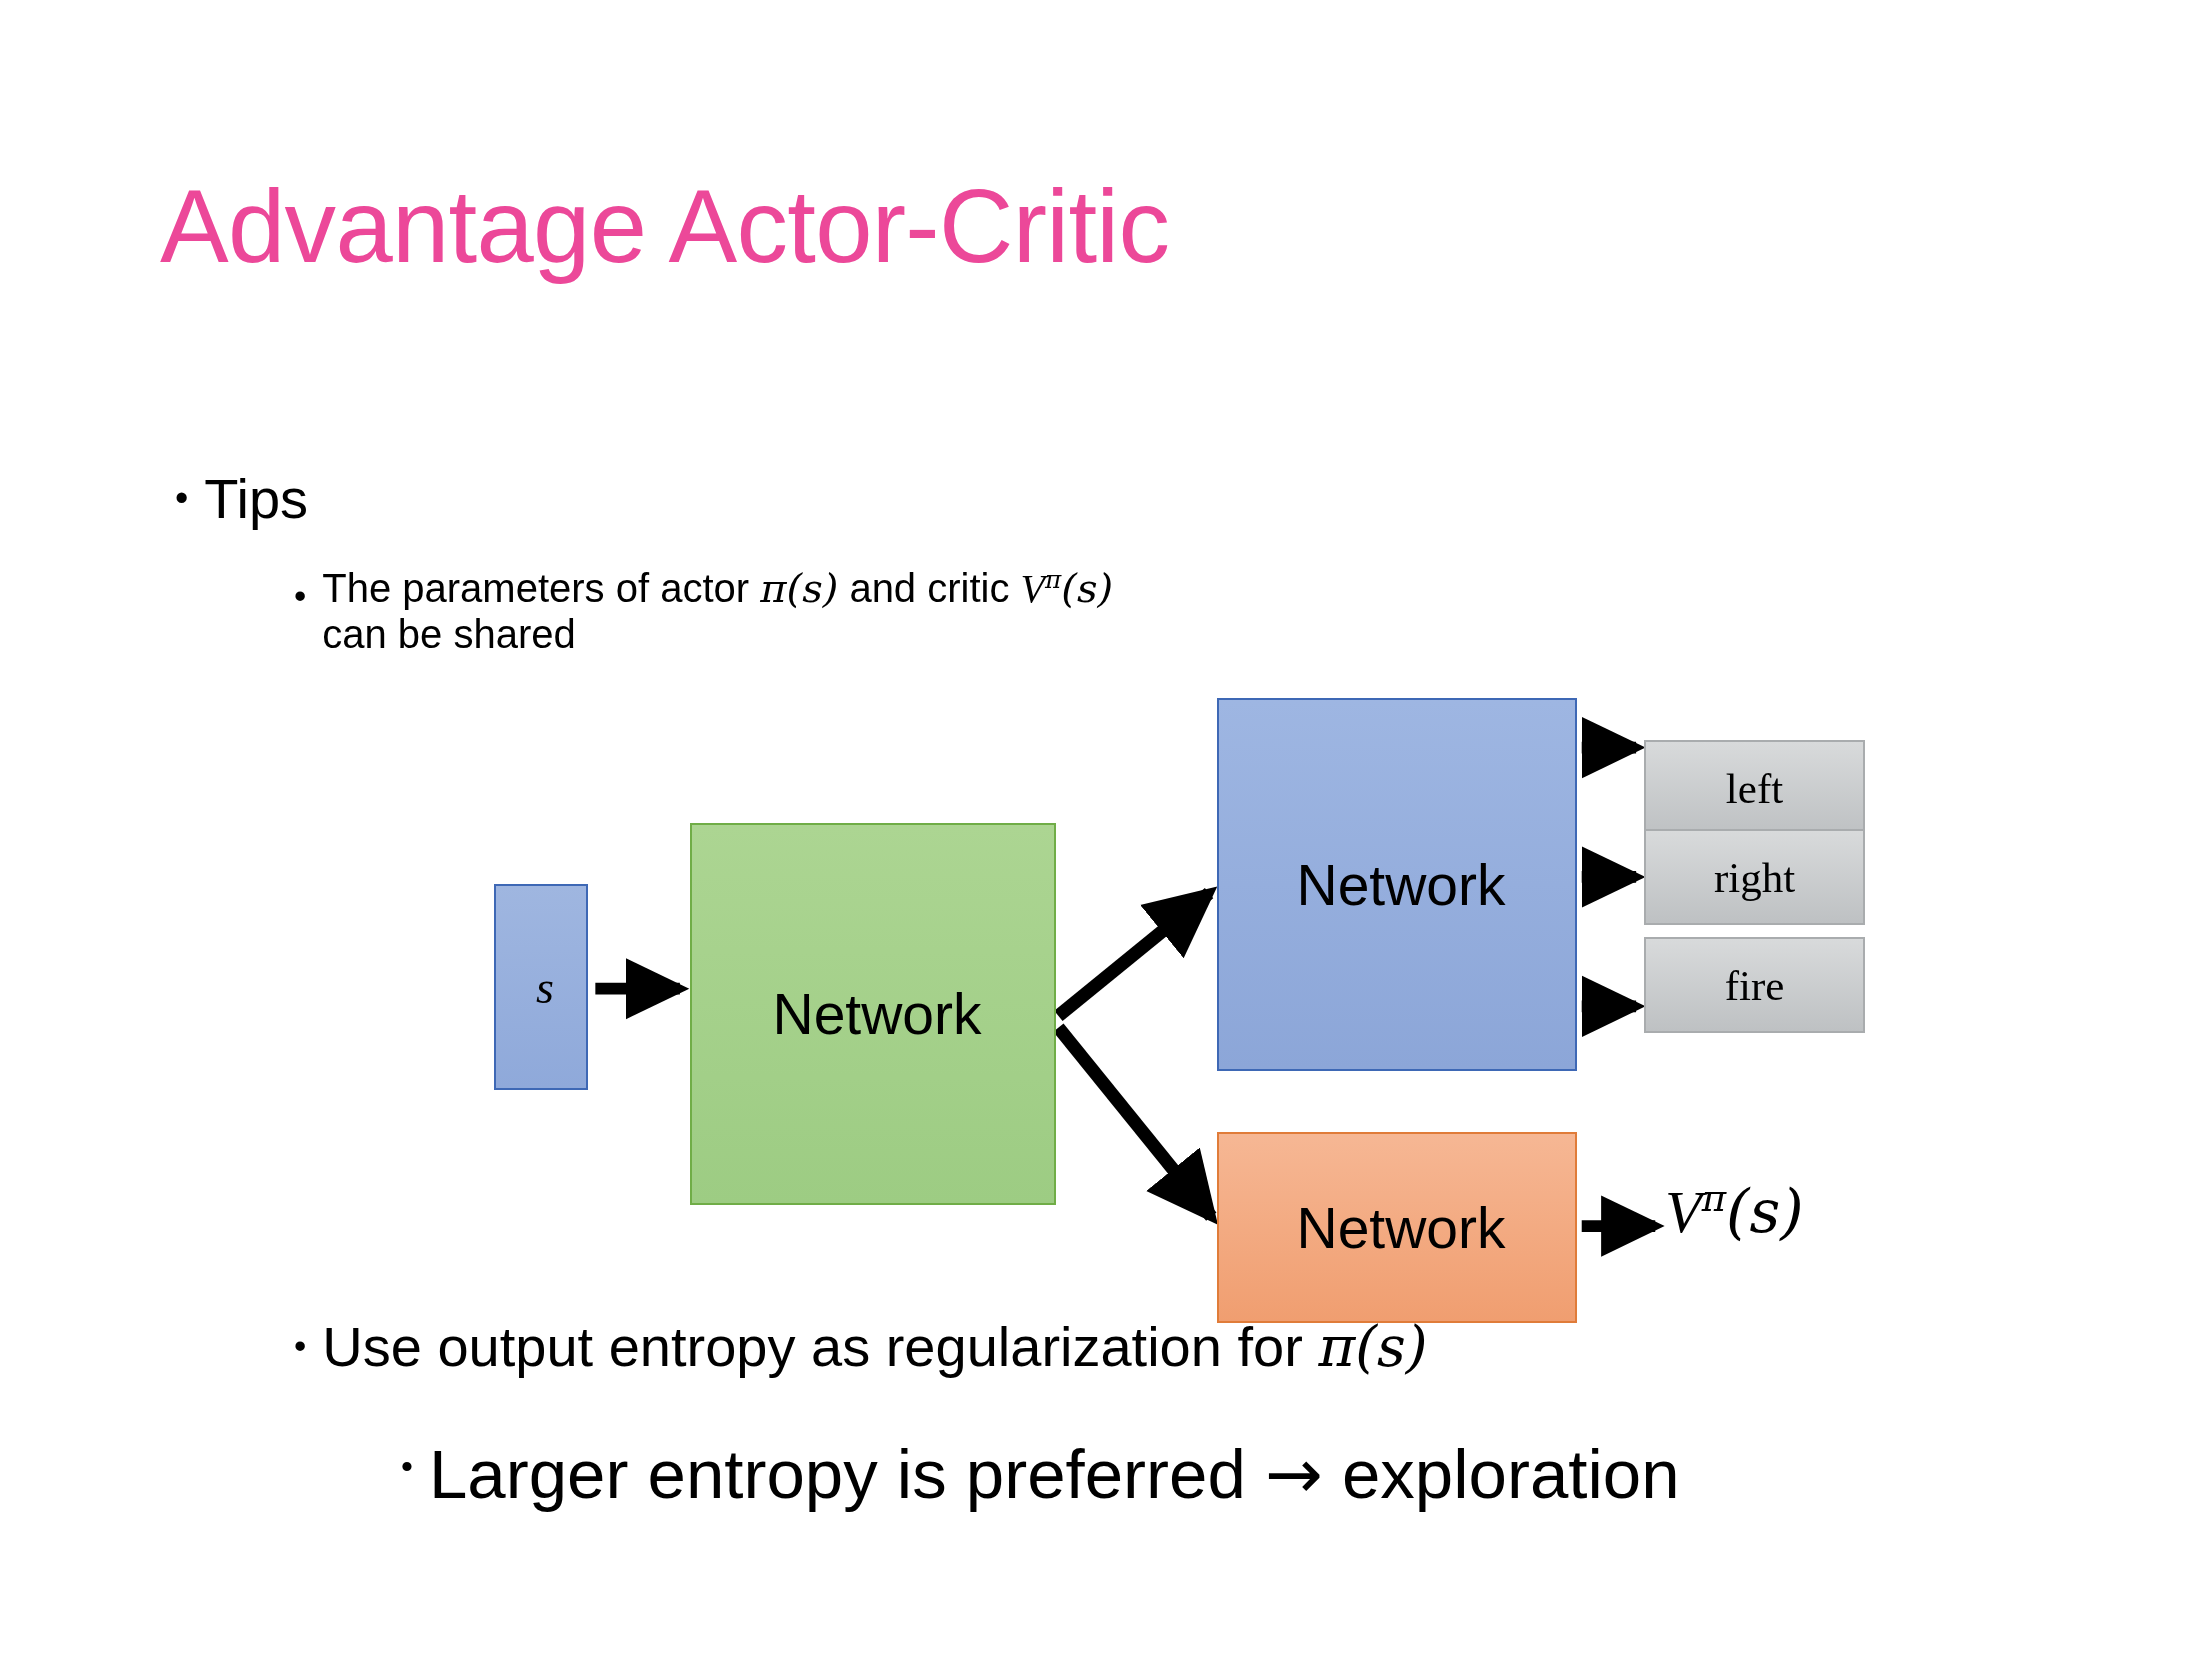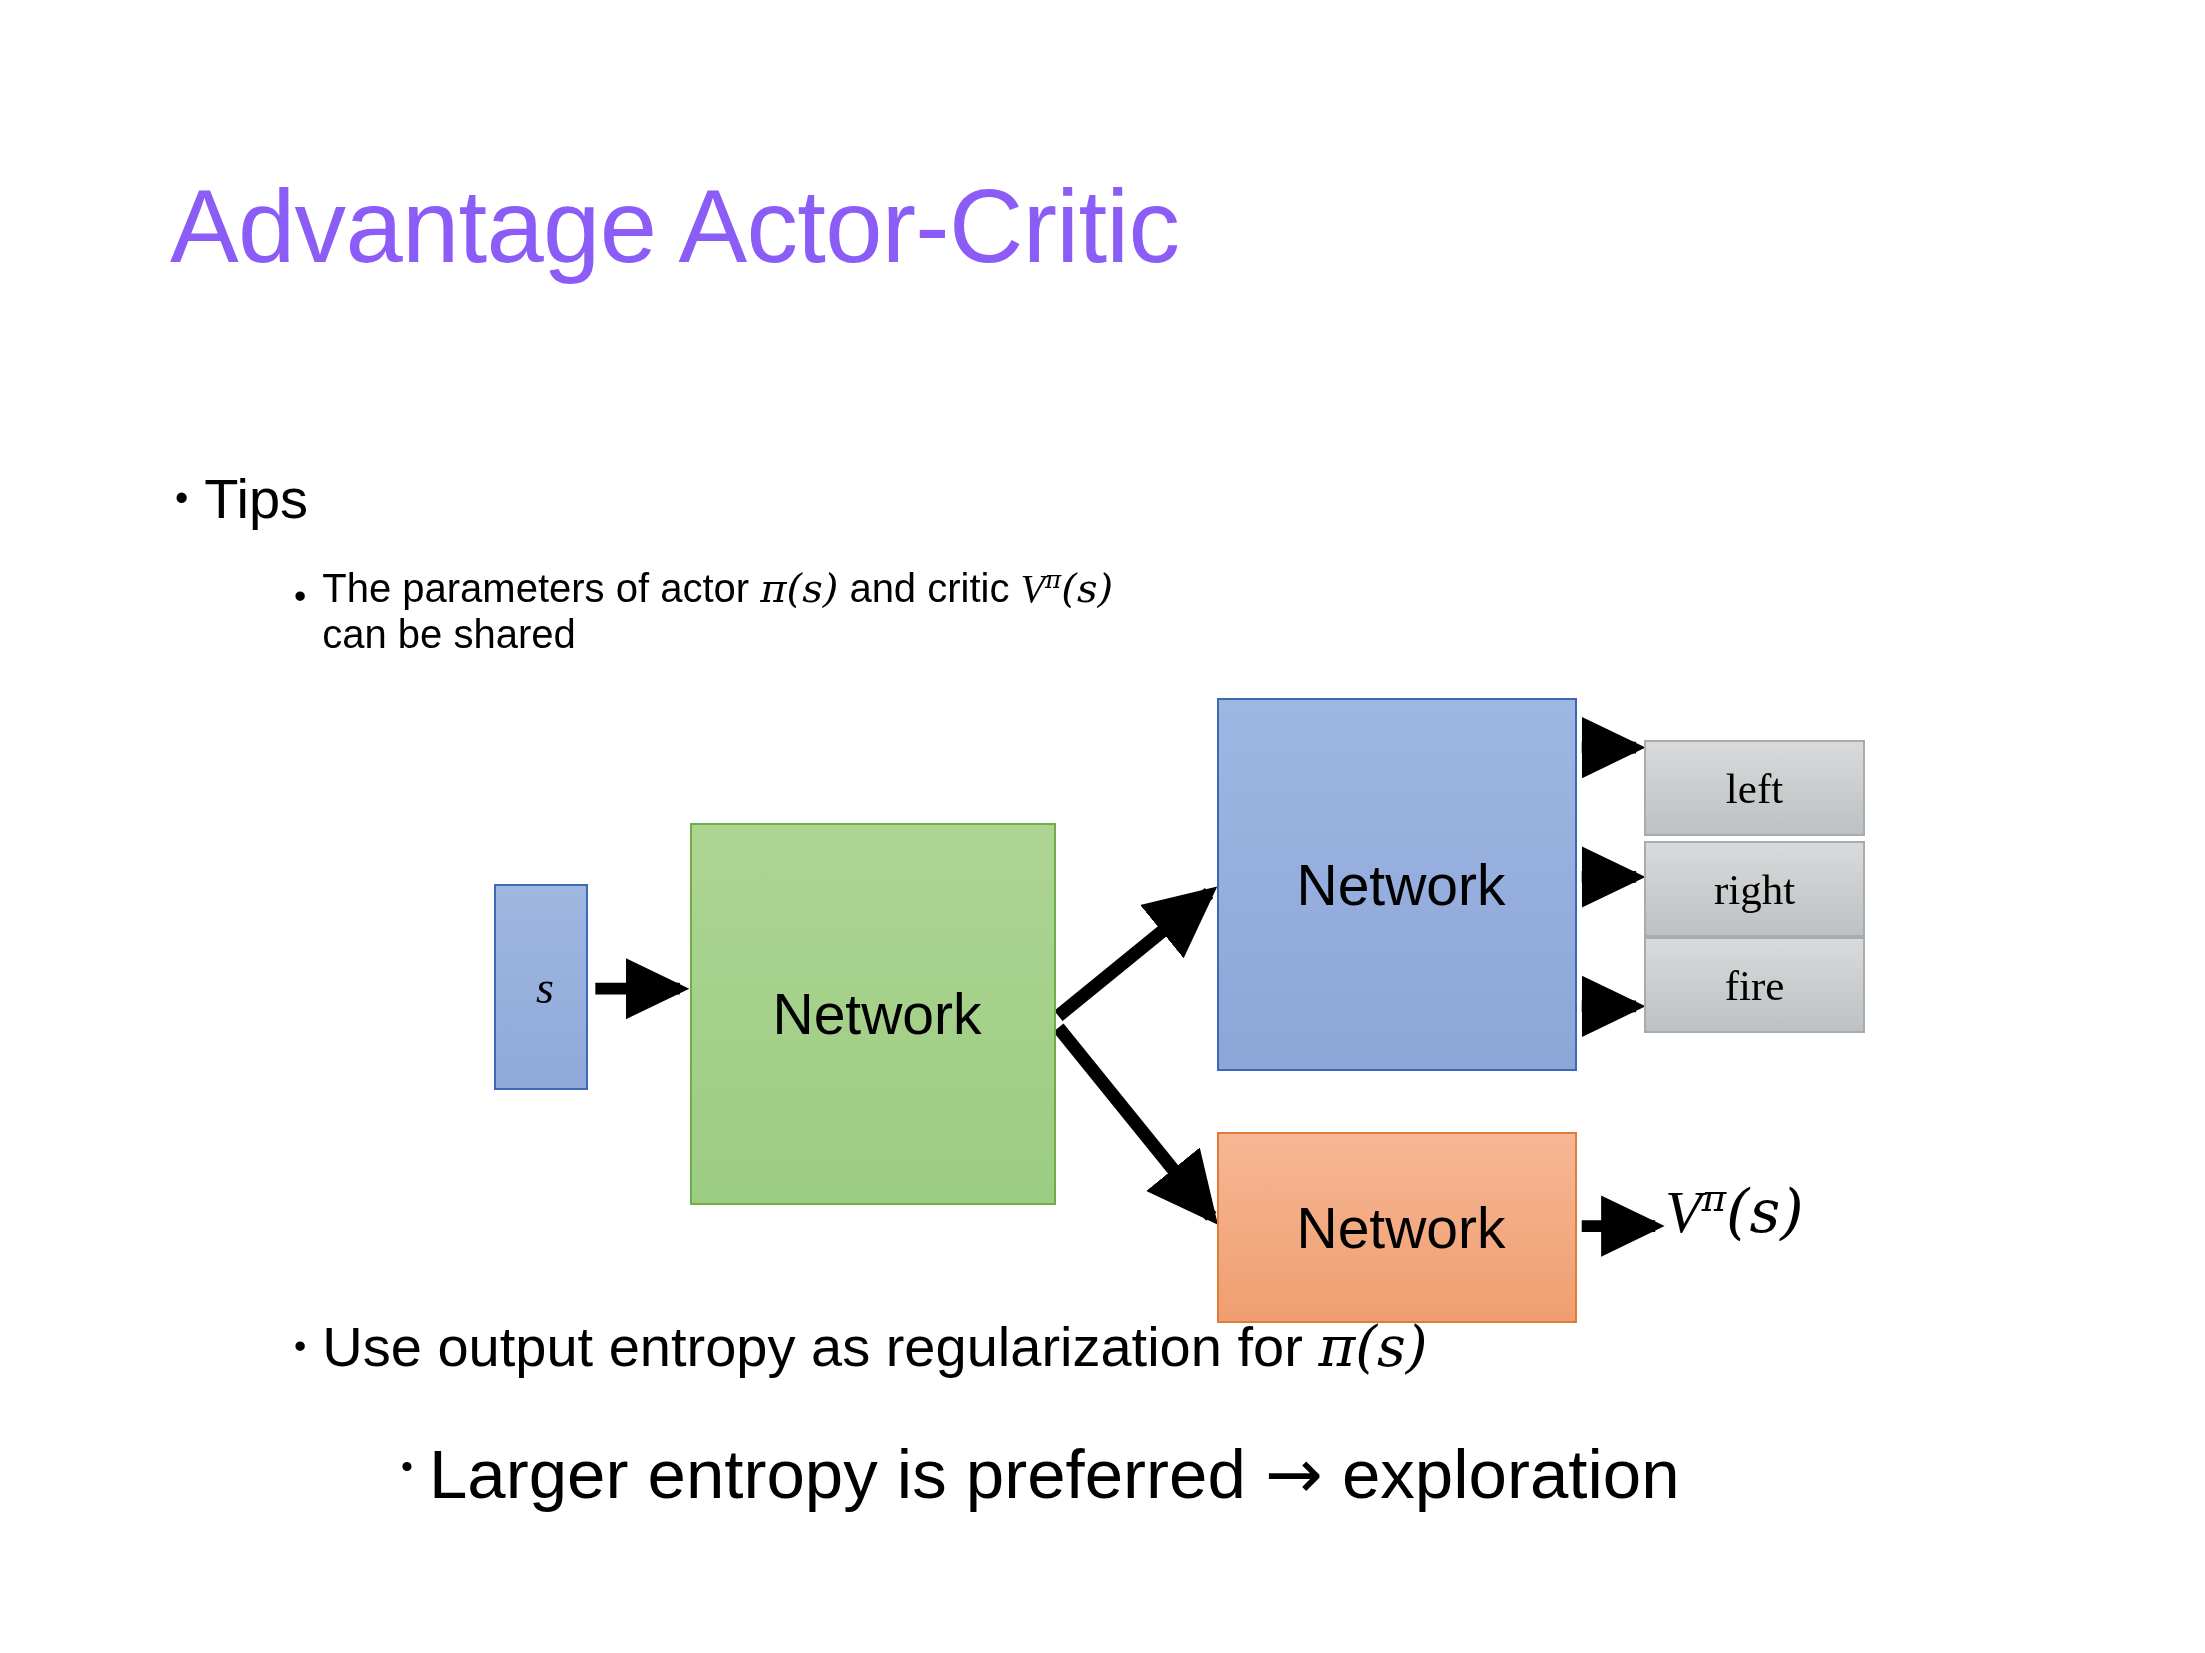--- a/index.html
+++ b/index.html
@@ -14,28 +14,28 @@
     position: relative;
     width: 2205px;
     height: 1654px;
     background: #ffffff;
     overflow: hidden;
   }
 
   
   #slide-title {
     position: absolute;
-    left: 170px;
+    left: 160px;
     top: 175px;
     width: 1838px;
     font-family: "Liberation Sans", sans-serif;
     font-size: 103px;
     line-height: 1.0;
     font-weight: 400;
-    color: #8b5cf6;
+    color: #ec4899;
     letter-spacing: -0.7px;
     white-space: nowrap;
   }
 
   
   .bullet-row {
     position: absolute;
     display: flex;
     align-items: flex-start;
     color: #000000;
@@ -187,21 +187,21 @@
     display: flex;
     align-items: center;
     justify-content: center;
     background: linear-gradient(180deg, #D8DADB 0%, #BEC1C3 100%);
     border: 2.2px solid #A9ACAE;
     font-family: "Liberation Serif", serif;
     font-size: 43px;
     color: #000000;
   }
   #out-left  { left: 1644px; top: 740px; }
-  #out-right { left: 1644px; top: 829px; margin-top: 12px; }
+  #out-right { left: 1644px; top: 829px; }
   #out-fire  { left: 1644px; top: 937px; }
 
   #label-value {
     position: absolute;
     left: 1665px;
     top: 1176px;
     font-size: 60px;
     color: #000000;
     white-space: nowrap;
   }

